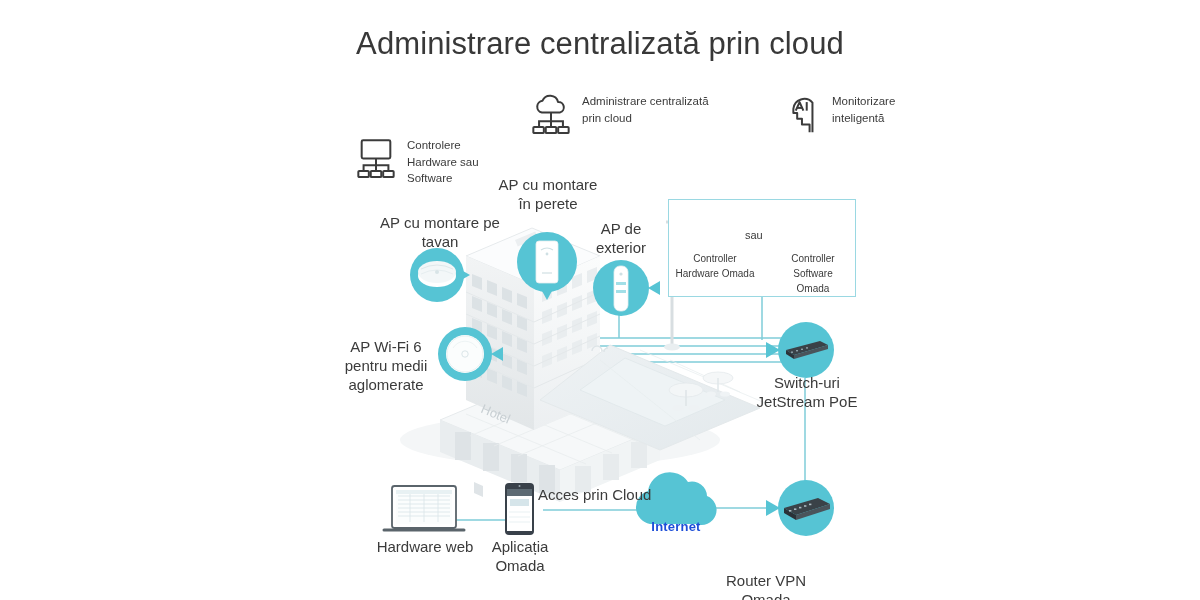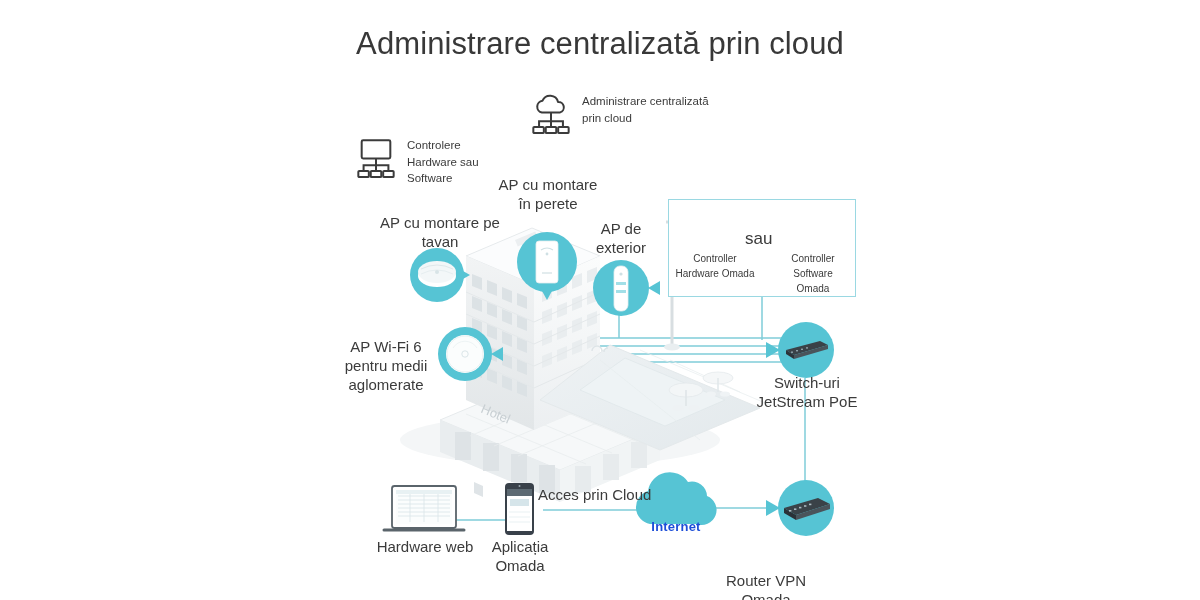--- a/index.html
+++ b/index.html
@@ -90,21 +90,21 @@
     width: 188px;
     height: 98px;
     border: 1.4px solid #9ad8e2;
     background: #ffffff;
     box-sizing: border-box;
   }
   .ctrl-or {
     position: absolute;
     left: 745px;
     top: 229px;
-    font-size: 17px;
+    font-size: 11px;
     color: #3b3b3b;
     text-align: right;
   }
 
   
   .layer {
     position: absolute;
     left: 0;
     top: 0;
     width: 1200px;
@@ -160,20 +160,32 @@
           <path d="M22 29.5 V36"></path>
           <rect x="3.5" y="35.5" width="11" height="6.5" rx="1"></rect>
           <rect x="16.5" y="35.5" width="11" height="6.5" rx="1"></rect>
           <rect x="29.5" y="35.5" width="11" height="6.5" rx="1"></rect>
         </g>
       </svg>
       <div class="feature-label">Administrare centralizată
 prin cloud</div>
     </div>
 
+    <div class="feature feature-3">
+      <svg class="feature-icon" viewBox="0 0 44 44">
+        <g fill="none" stroke="#3b3b3b" stroke-width="2.1" stroke-linejoin="round">
+          <path d="M31 41 V33 h-8 v-6 h-5 V21 h-4 V16.5 A11.5 11.5 0 0 1 34 10 V41"></path>
+          <path d="M16.5 18.5 l4 -9 l4 9"></path>
+          <path d="M17.8 15.6 h5.4"></path>
+          <path d="M28 9.5 v9"></path>
+        </g>
+      </svg>
+      <div class="feature-label">Monitorizare
+inteligentă</div>
+    </div>
   </div>
 
   <svg class="layer" viewBox="0 0 1200 600">
     <defs>
       <linearGradient id="bldFront" x1="0" y1="0" x2="0" y2="1">
         <stop offset="0%" stop-color="#f2f4f5"></stop>
         <stop offset="100%" stop-color="#e2e6e8"></stop>
       </linearGradient>
       <linearGradient id="bldSide" x1="0" y1="0" x2="0" y2="1">
         <stop offset="0%" stop-color="#fbfcfc"></stop>

